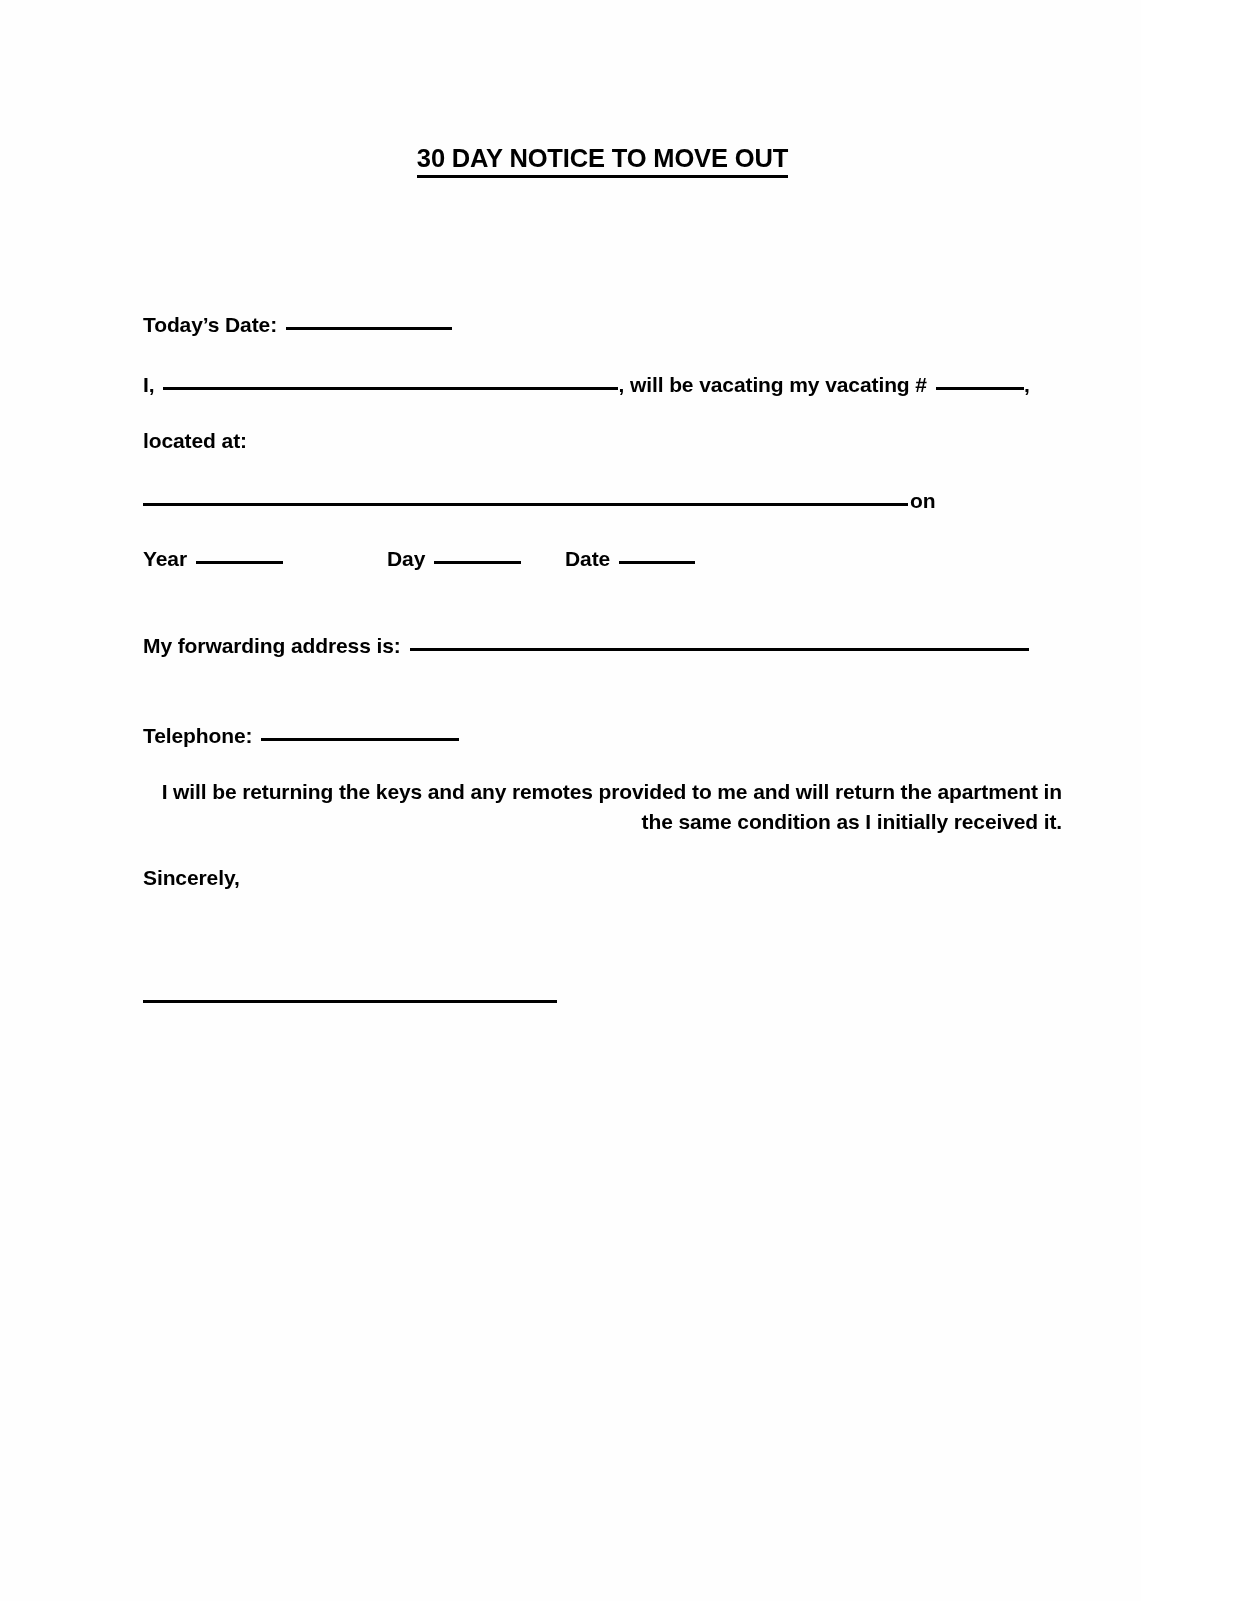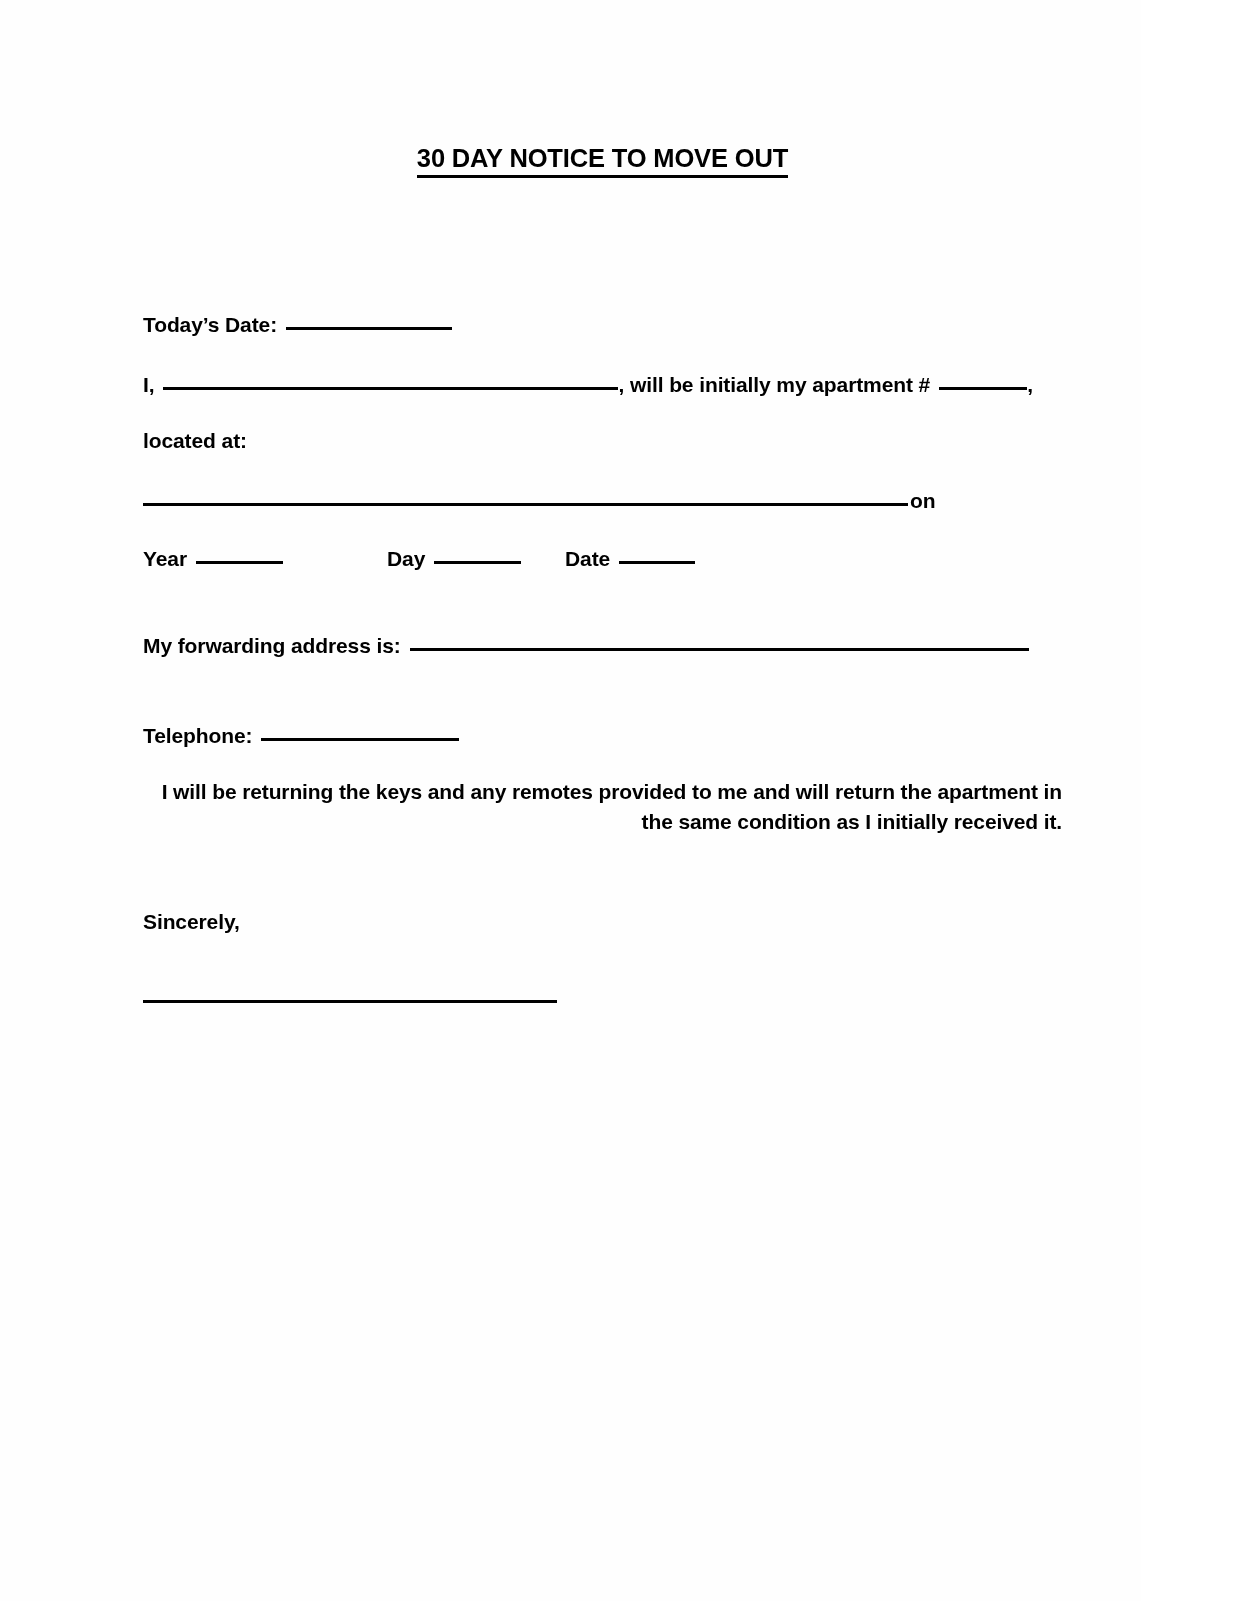--- a/index.html
+++ b/index.html
@@ -107,36 +107,36 @@
 <body>
 
 <div class="page">
 
   <div class="doc-body">
 
     <h1 class="doc-title"><span class="title-text">30 DAY NOTICE TO MOVE OUT</span></h1>
 
     <div class="line" style="top:312px;"><span>Today’s Date:</span><span class="rule" style="width:166px; margin-left:9px;"></span></div>
 
-    <div class="line" style="top:372px;"><span>I,</span><span class="rule" style="width:455px; margin-left:9px;"></span><span>, will be initially my apartment #</span><span class="rule" style="width:88px; margin-left:9px;"></span><span>,</span></div>
+    <div class="line" style="top:372px;"><span>I,</span><span class="rule" style="width:455px; margin-left:9px;"></span><span>, will be vacating my vacating #</span><span class="rule" style="width:88px; margin-left:9px;"></span><span>,</span></div>
 
     <div class="line" style="top:428px;"><span>located at:</span></div>
 
     <div class="line" style="top:488px;"><span class="rule" style="width:765px;"></span><span style="margin-left:2px;">on</span></div>
 
     <div class="row-tabbed" style="top:547px; height:30px;">
       <div class="cell" style="left:0;"><span>Year</span><span class="rule" style="width:87px; margin-left:9px;"></span></div>
       <div class="cell" style="left:216px;margin-left:28px;"><span>Day</span><span class="rule" style="width:87px; margin-left:9px;"></span></div>
       <div class="cell" style="left:422px;"><span>Date</span><span class="rule" style="width:76px; margin-left:9px;"></span></div>
     </div>
 
     <div class="line" style="top:633px;"><span>My forwarding address is:</span><span class="rule" style="width:619px; margin-left:9px;"></span></div>
 
     <div class="line" style="top:723px;"><span>Telephone:</span><span class="rule" style="width:198px; margin-left:9px;"></span></div>
 
     <p class="para" style="top:777px; margin:0;">I will be returning the keys and any remotes provided to me and will return the apartment in the same condition as I initially received it.</p>
 
-    <div class="line" style="top:865px;margin-top:44px;">Sincerely,</div>
+    <div class="line" style="top:865px;">Sincerely,</div>
 
     <div class="standalone-rule" style="top:1000px; width:414px;"></div>
 
   </div>
 </div>
 
 </body></html>

